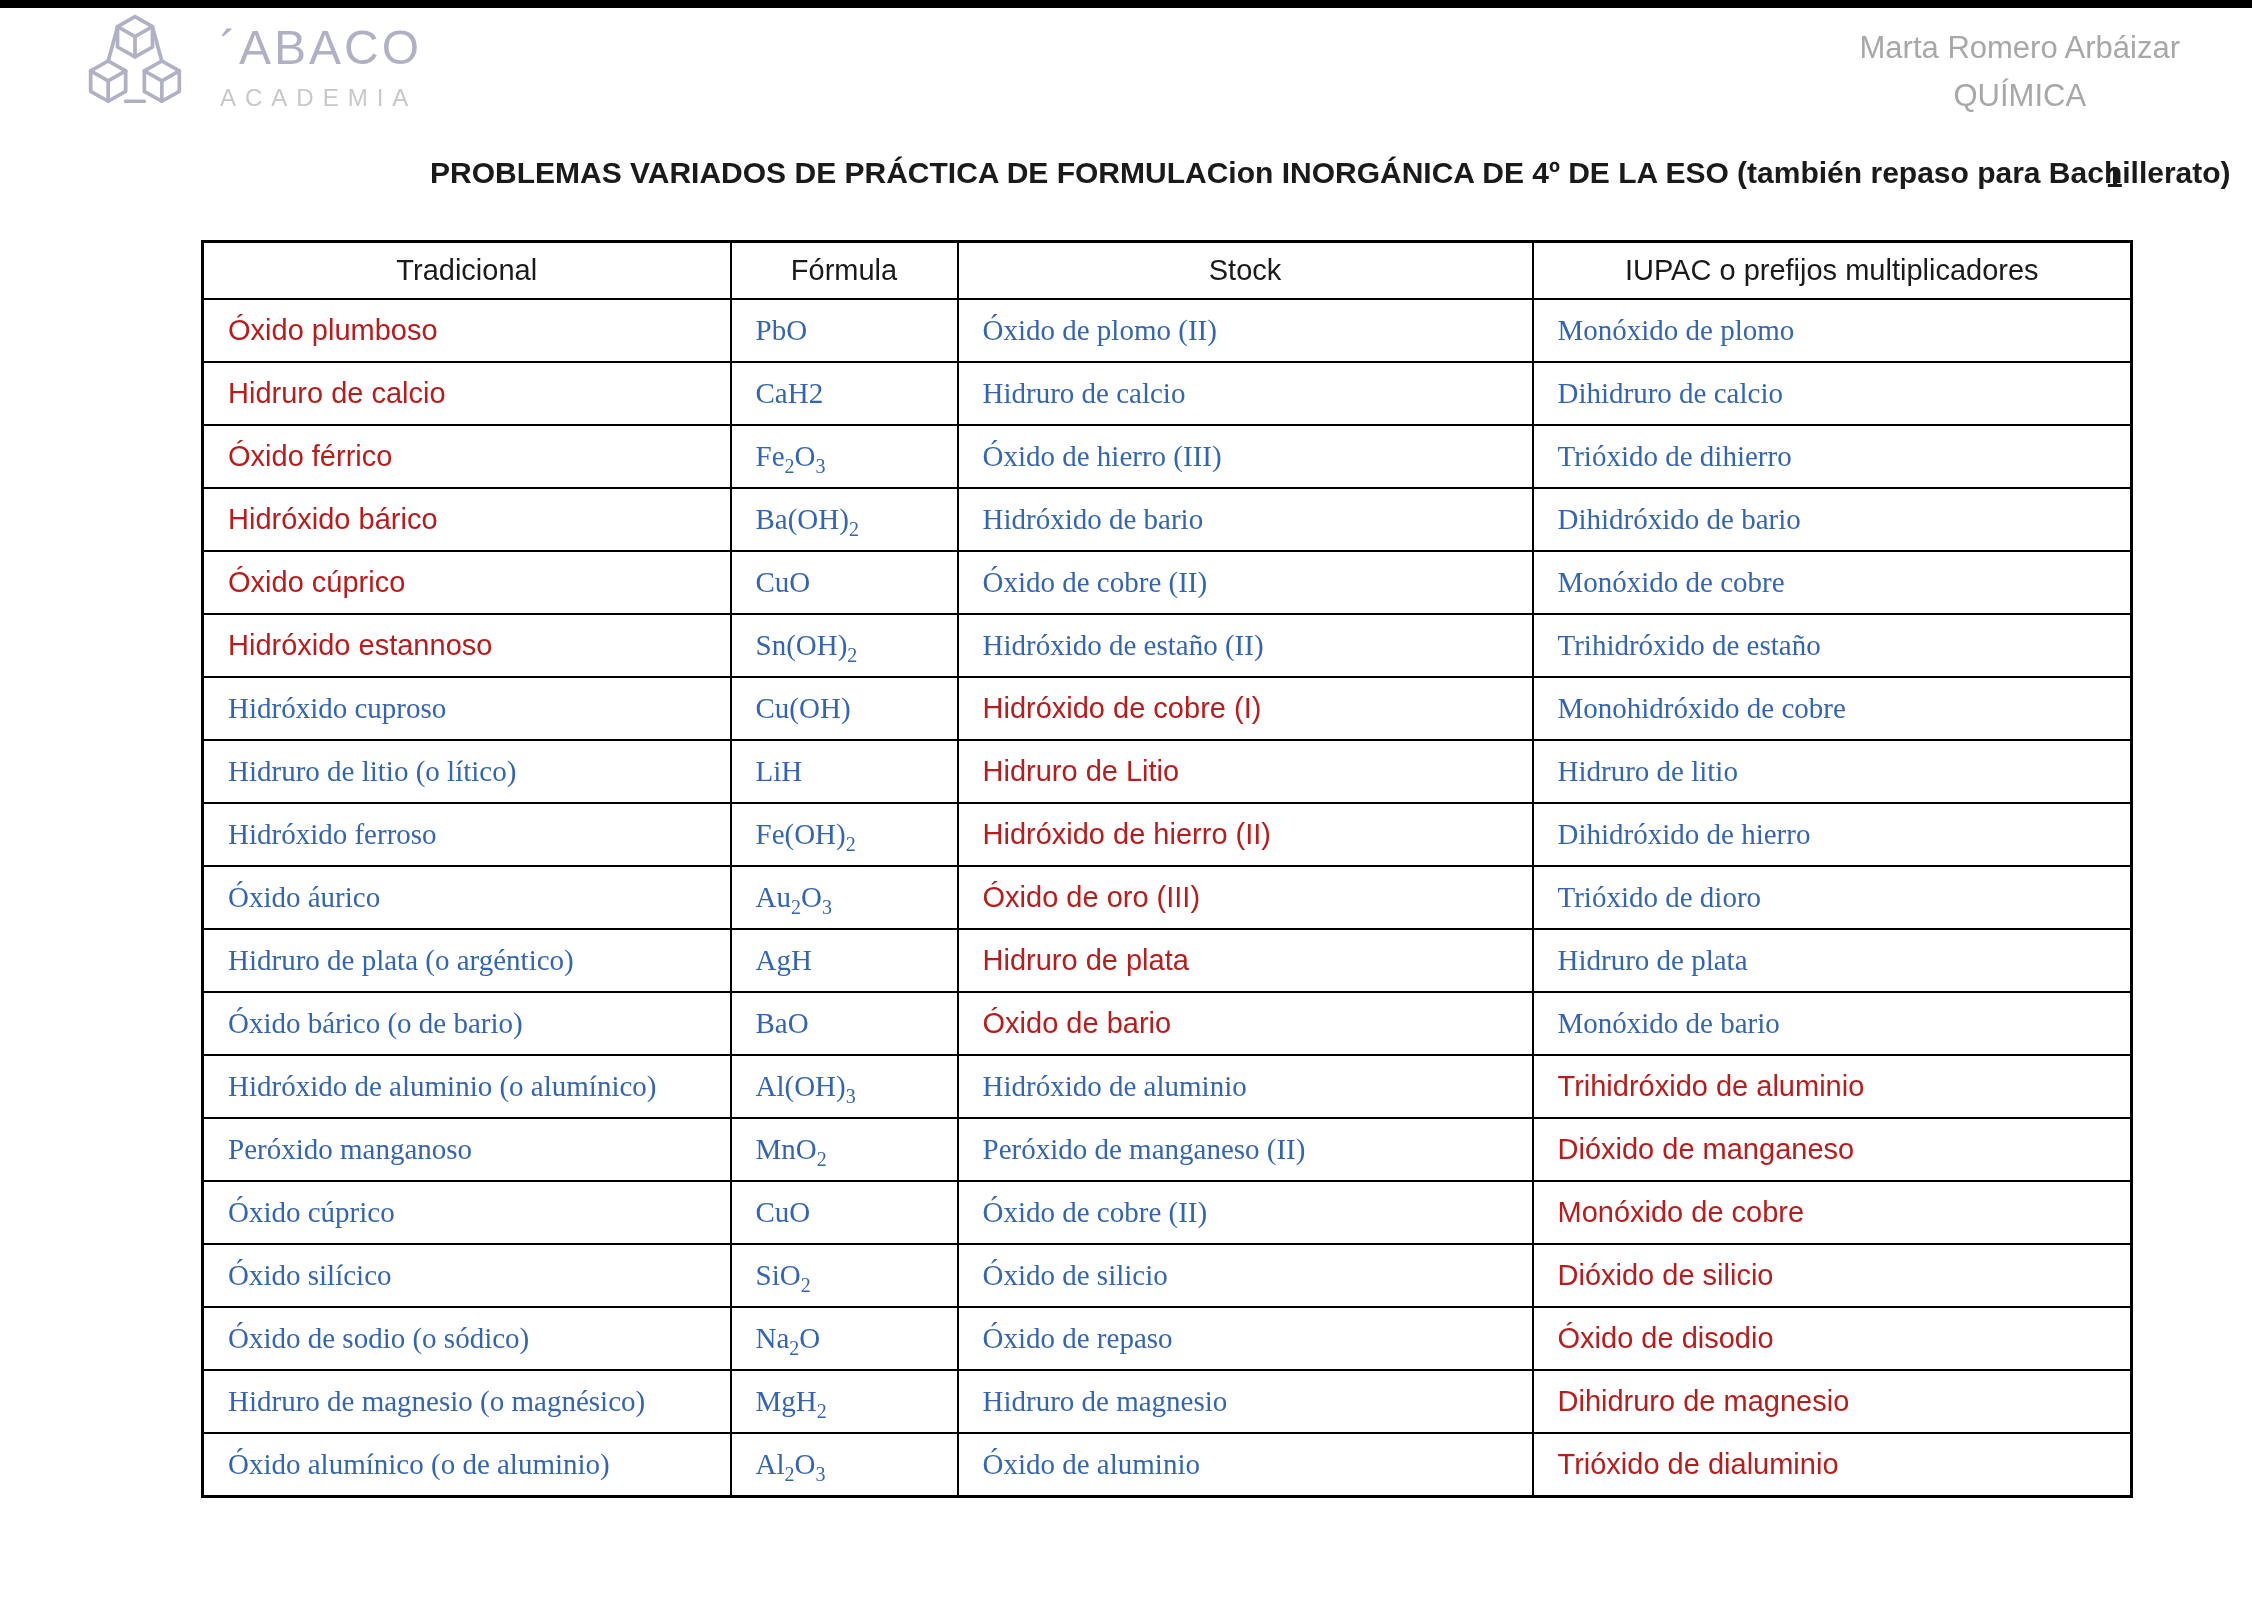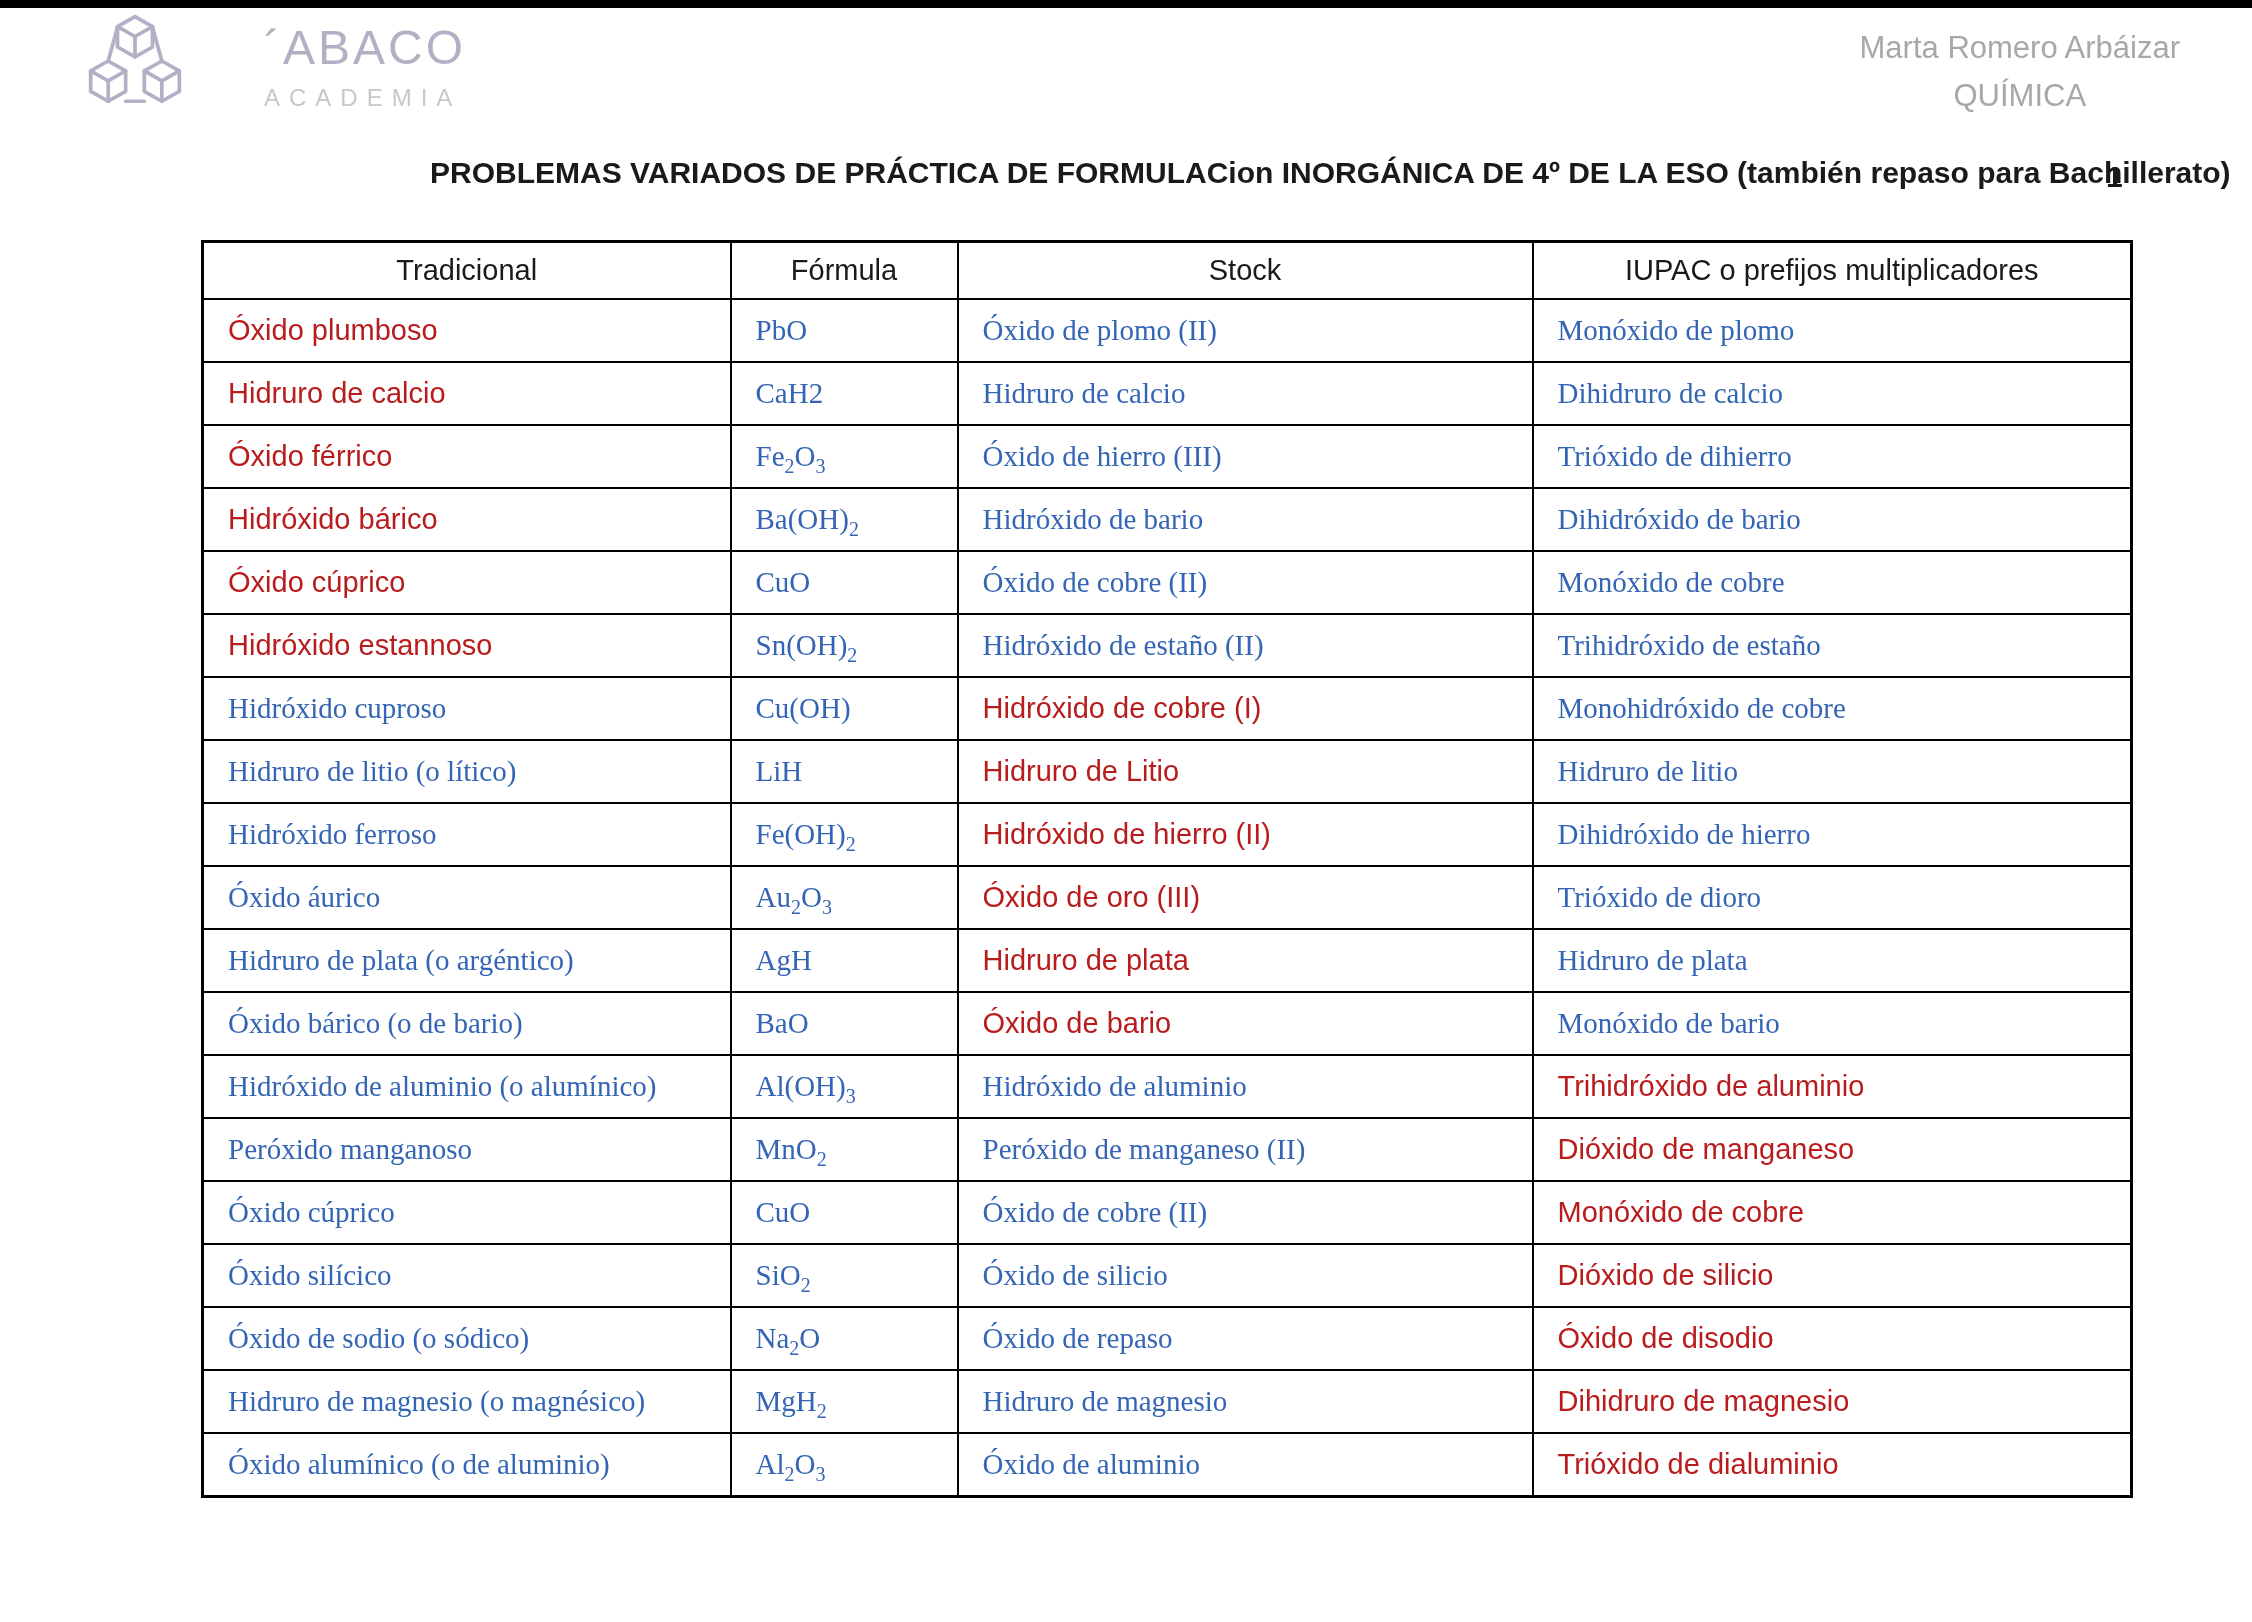--- a/index.html
+++ b/index.html
@@ -5,21 +5,21 @@
   html,body{margin:0;padding:0;}
   body{
     width:2252px;height:1622px;background:#ffffff;position:relative;
     font-family:"Liberation Sans", sans-serif;overflow:hidden;
   }
   .top-bar{position:absolute;left:0;top:0;width:2252px;height:8px;background:#000;}
 
   
   .brand{position:absolute;left:76px;top:12px;display:flex;align-items:flex-start;gap:26px;}
   .brand svg{display:block;}
-  .brand-text{padding-top:10px;margin-left:44px;}
+  .brand-text{padding-top:10px;}
   .brand-name{font-size:48px;letter-spacing:3px;color:#b1b1c6;font-weight:400;line-height:52px;}
   .brand-sub{font-size:24px;letter-spacing:9px;color:#c7c7cc;margin-top:10px;}
 
   
   .author-block{position:absolute;right:72px;top:28px;text-align:center;color:#a8a8a8;}
   .author-name{font-size:31px;line-height:40px;}
   .author-subject{font-size:31px;line-height:40px;margin-top:8px;}
 
   
   .doc-title{position:absolute;left:430px;top:156px;font-size:30px;font-weight:bold;color:#1a1a1a;white-space:nowrap;}

